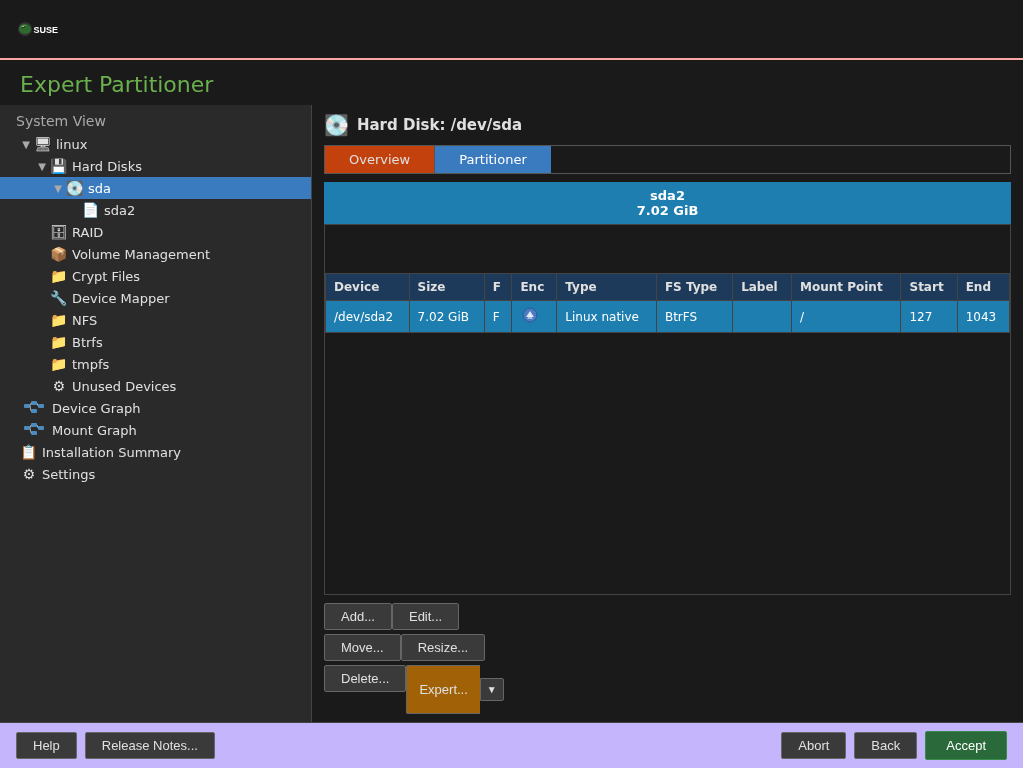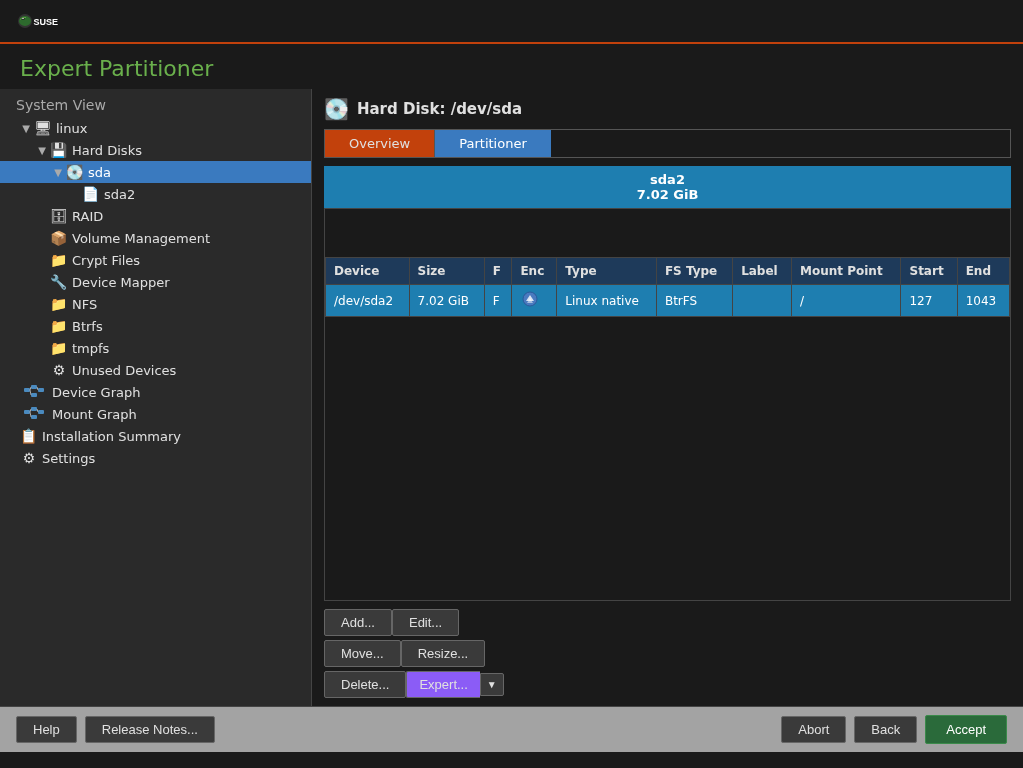--- a/index.html
+++ b/index.html
@@ -9,25 +9,25 @@
       font-family: 'DejaVu Sans', Arial, sans-serif;
       font-size: 13px;
       width: 1023px;
       height: 768px;
       overflow: hidden;
     }
 
     
     #header {
       background: #1a1a1a;
-      border-bottom: 2px solid #c2410c;
+      border-bottom: 2px solid #fca5a5;
       padding: 8px 16px;
       display: flex;
       align-items: center;
-      height: 44px;
+      height: 60px;
     }
     #logo {
       display: flex;
       align-items: center;
     }
     .suse-logo {
       width: 60px;
       height: 40px;
     }
 
@@ -201,21 +201,21 @@
       background: #3a3a3a;
       border: 1px solid #666;
       color: #e0e0e0;
       cursor: pointer;
       font-size: 13px;
       border-radius: 2px;
     }
 
     
     #bottom-bar {
-      background: #a3a3a3;
+      background: #c4b5fd;
       border-top: 1px solid #444;
       padding: 8px 16px;
       display: flex;
       align-items: center;
       gap: 8px;
     }
     .bottom-spacer { flex: 1; }
 
     .btn-primary {
       background: #2a6a3a;
@@ -226,22 +226,22 @@
       font-size: 13px;
       border-radius: 2px;
     }
 
     .expert-btn {
       display: flex;
       align-items: center;
       gap: 0;
     }
     .expert-main {
-      padding: 5px 12px;
-      background: #8b5cf6;
+      padding: 16px 12px;
+      background: #a16207;
       border: 1px solid #666;
       border-right: none;
       color: #e0e0e0;
       cursor: pointer;
       font-size: 13px;
       border-radius: 2px 0 0 2px;
     }
     .expert-arrow {
       padding: 5px 6px;
       background: #3a3a3a;

